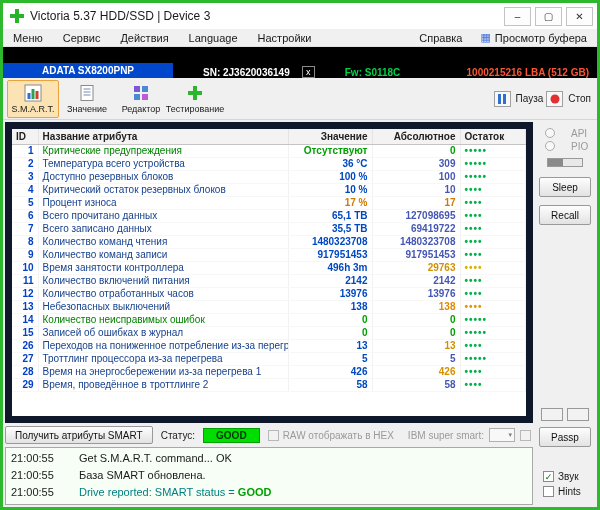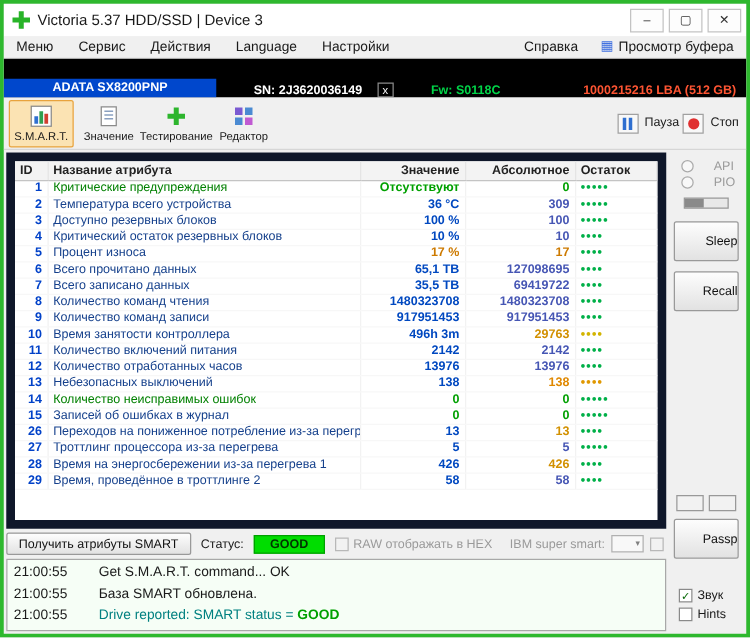--- a/index.html
+++ b/index.html
@@ -87,22 +87,22 @@
   .log-time { width:52px; flex:0 0 auto; }
   .log-line.hl .log-text { color:#008080; }
   .log-good { color:#00a000; font-weight:bold; }
 
   
   .right-col { flex:1; display:flex; flex-direction:column; align-items:center; padding:4px 2px 8px 2px; font-size:10px; }
   .radio-row { display:flex; align-items:flex-start; gap:16px; color:#9a9a9a; margin-top:2px; align-self:flex-start; padding-left:8px; }
   .radio { width:10px; height:10px; border:1px solid #ababab; border-radius:50%; background:#f8f8f8; }
   .mini-bar { width:36px; height:9px; border:1px solid #999; background:#e8e8e8; margin-top:6px; position:relative; }
   .mini-bar .fill { position:absolute; left:0; top:0; bottom:0; width:45%; background:#8a8a8a; }
-  .side-btn { width:52px; height:32px; border:1px solid #999; background:linear-gradient(#fdfdfd,#e2e2e2);
-              border-radius:2px; font-size:10px; color:#111;text-align:right; }
+  .side-btn { width:52px; height:20px; border:1px solid #999; background:linear-gradient(#fdfdfd,#e2e2e2);
+              border-radius:2px; font-size:10px; color:#111; }
   .sleep-btn { margin-top:10px; }
   .recall-btn { margin-top:8px; }
   .spacer { flex:1; }
   .led-row { display:flex; gap:4px; margin-bottom:6px; }
   .led-box { width:22px; height:13px; border:1px solid #999; background:#f2f2f2; }
   .passp-btn { margin-bottom:20px; }
   .side-chk-row { display:flex; align-items:center; gap:4px; color:#1a1a1a; align-self:flex-start; padding-left:6px; margin-top:4px; }
 </style>
 </head>
 <body>
@@ -156,33 +156,33 @@
       <svg width="18" height="18" viewBox="0 0 18 18">
         <rect x="3" y="1.5" width="12" height="15" fill="#ffffff" stroke="#8a8a8a"></rect>
         <line x1="5.5" y1="5" x2="12.5" y2="5" stroke="#8aa0c0" stroke-width="1.2"></line>
         <line x1="5.5" y1="8" x2="12.5" y2="8" stroke="#8aa0c0" stroke-width="1.2"></line>
         <line x1="5.5" y1="11" x2="12.5" y2="11" stroke="#8aa0c0" stroke-width="1.2"></line>
       </svg>
       <span>Значение</span>
     </div>
     <div class="tbtn">
       <svg width="18" height="18" viewBox="0 0 18 18">
-        <rect x="7" y="2" width="4" height="14" fill="#2db52d"></rect>
-        <rect x="2" y="7" width="14" height="4" fill="#2db52d"></rect>
-      </svg>
-      <span>Тестирование</span>
-    </div>
-    <div class="tbtn">
-      <svg width="18" height="18" viewBox="0 0 18 18">
         <rect x="2" y="2" width="6" height="6" fill="#7a5ad2"></rect>
         <rect x="10" y="2" width="6" height="6" fill="#4a8ad2"></rect>
         <rect x="2" y="10" width="6" height="6" fill="#4a8ad2"></rect>
         <rect x="10" y="10" width="6" height="6" fill="#c05ad2"></rect>
       </svg>
       <span>Редактор</span>
+    </div>
+    <div class="tbtn">
+      <svg width="18" height="18" viewBox="0 0 18 18">
+        <rect x="7" y="2" width="4" height="14" fill="#2db52d"></rect>
+        <rect x="2" y="7" width="14" height="4" fill="#2db52d"></rect>
+      </svg>
+      <span>Тестирование</span>
     </div>
 
     <div class="tb-right">
       <div class="pbtn">
         <span class="ibox">
           <svg width="8" height="10" viewBox="0 0 8 10">
               <rect x="0" y="0" width="3" height="10" fill="#2f6fd0"></rect>
               <rect x="5" y="0" width="3" height="10" fill="#2f6fd0"></rect>
             </svg>
         </span>

